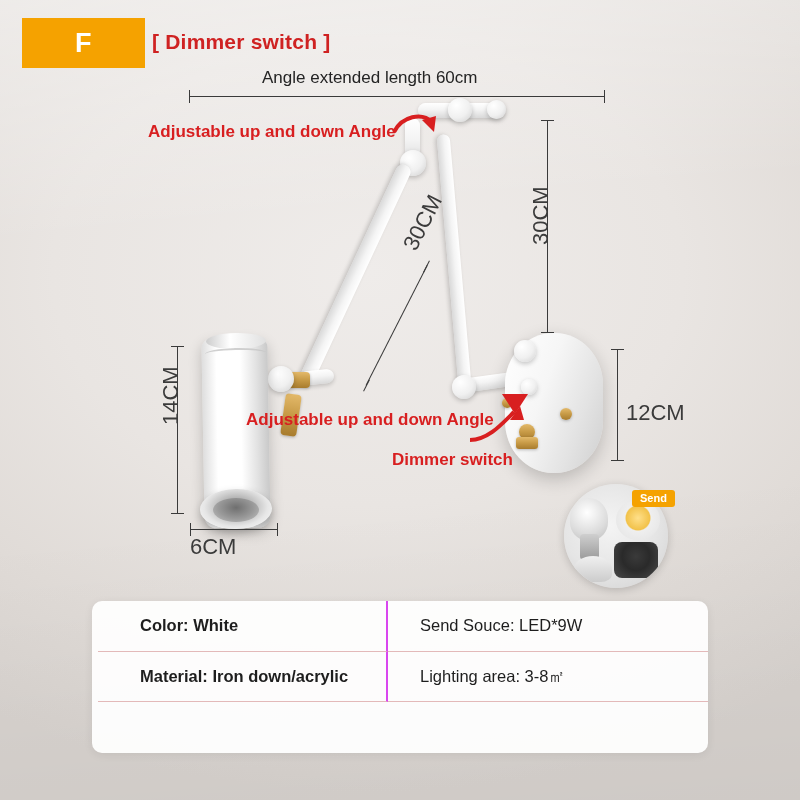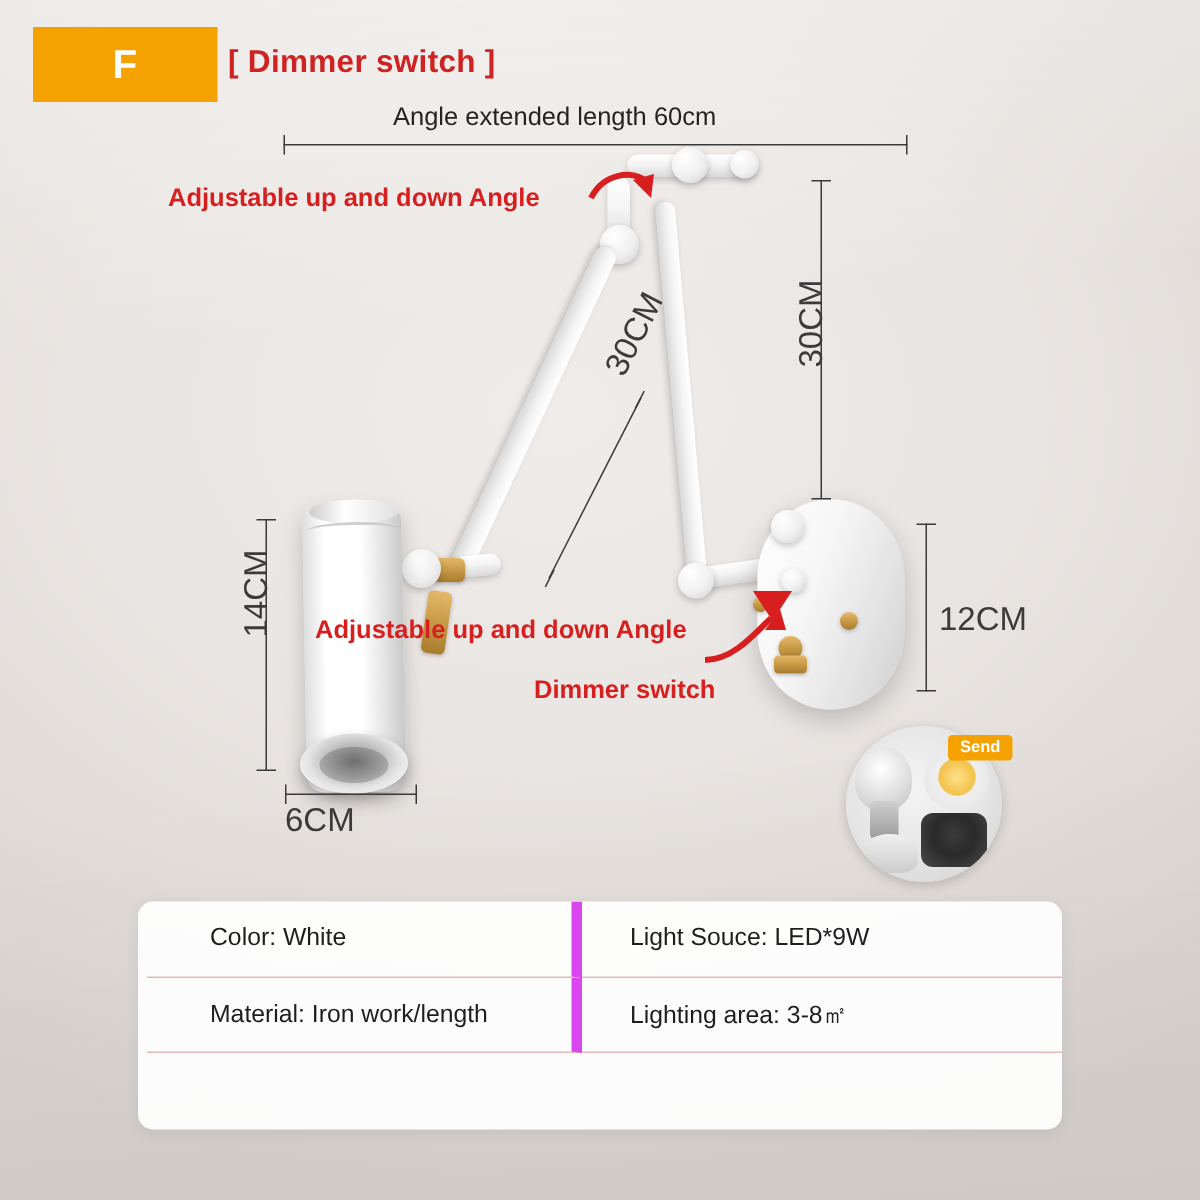--- a/index.html
+++ b/index.html
@@ -66,20 +66,21 @@
     white-space: nowrap;
   }
   .lbl-dark {
     color: #242424;
     font-size: 17px;
   }
   .lbl-red {
     color: #d81f20;
     font-size: 17px;
     font-weight: bold;
+    margin-left: 36px;
   }
   .lbl-grey-big {
     color: #3b3b3b;
     font-size: 22px;
   }
   .rot90 {
     transform: rotate(-90deg);
     transform-origin: left top;
   }
 
@@ -270,22 +271,23 @@
     height: 100%;
     display: flex;
     align-items: center;
     font-size: 16.5px;
     color: #1e1e1e;
     padding-left: 42px;
     box-sizing: border-box;
   }
   .spec-cell.left {
     width: 290px;
-    border-right: 7px solid #d946ef;
+    border-right: 2px solid #d946ef;
     margin-left: 6px;
+    font-weight: bold;
   }
   .spec-cell.right {
     flex: 1;
     padding-left: 32px;
   }
 </style>
 </head>
 <body>
 
 <div id="page">
@@ -383,23 +385,23 @@
     <div class="bulb" style="left:16px; top:50px; width:19px; height:26px; background:linear-gradient(180deg,#cfcfcf,#9a9a9a); border-radius:4px;"></div>
     <div class="bulb" style="left:52px; top:16px; width:44px; height:40px; background:radial-gradient(circle at 50% 45%, #ffe08a 0%, #f2c24a 38%, #efefef 42%, #e2e2e2 100%); border-radius:50%;"></div>
     <div class="bulb" style="left:50px; top:58px; width:44px; height:36px; background:radial-gradient(circle at 50% 40%, #3a3a3a 0%, #2a2a2a 45%, #4a4a4a 100%); border-radius:8px;"></div>
     <div class="bulb" style="left:10px; top:72px; width:38px; height:26px; background:linear-gradient(180deg,#f0f0f0,#cccccc); border-radius:50% 50% 30% 30%;"></div>
   </div>
   <div class="send-chip">Send</div>
 
   <div class="spec">
     <div class="spec-row">
       <div class="spec-cell left">Color: White</div>
-      <div class="spec-cell right">Light Souce: LED*9W</div>
+      <div class="spec-cell right">Send Souce: LED*9W</div>
     </div>
     <div class="spec-row">
-      <div class="spec-cell left">Material: Iron work/length</div>
+      <div class="spec-cell left">Material: Iron down/acrylic</div>
       <div class="spec-cell right">Lighting area: 3-8㎡</div>
     </div>
     <div class="spec-row">
     </div>
   </div>
 
 </div>
 
 </body></html>

